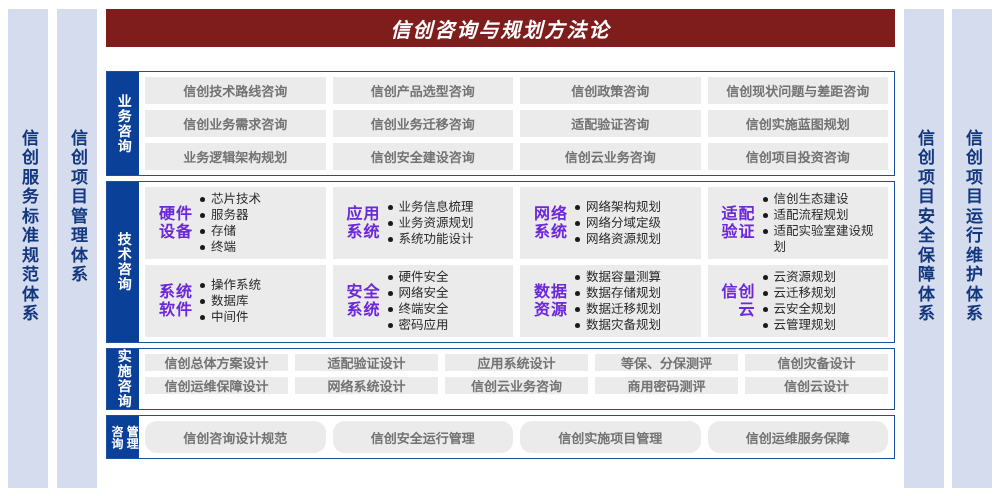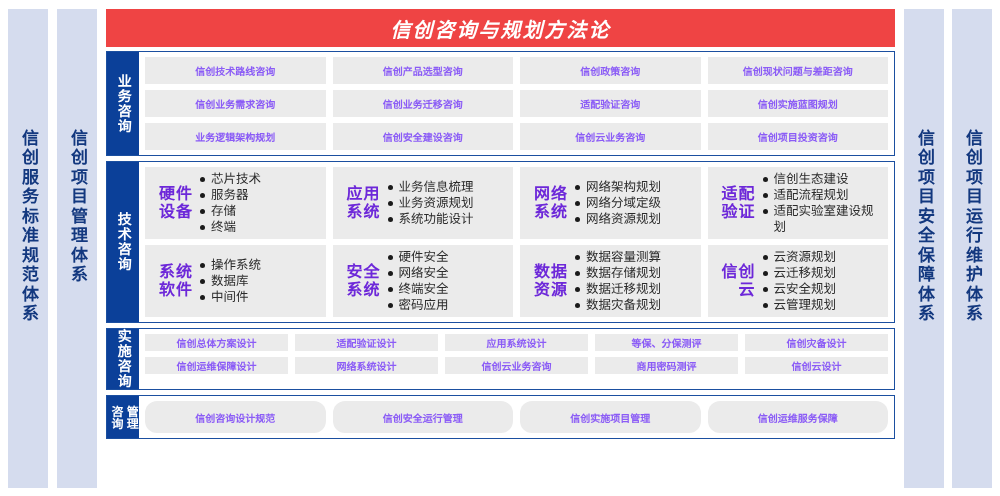--- a/index.html
+++ b/index.html
@@ -57,30 +57,30 @@
   
   .center {
     flex: 1 1 auto;
     display: flex;
     flex-direction: column;
     min-width: 0;
   }
 
   .title-bar {
     height: 38px;
-    background: #ef4444;
+    background: #7f1d1d;
     color: #ffffff;
     display: flex;
     align-items: center;
     justify-content: center;
     font-size: 20px;
     font-weight: bold;
     font-style: italic;
     letter-spacing: 2px;
-    margin-bottom: 4px;
+    margin-bottom: 24px;
     flex: 0 0 38px;
   }
 
   
   .band {
     display: flex;
     flex-direction: row;
     border: 1.5px solid #1b4fa0;
     box-sizing: border-box;
     margin-bottom: 5px;
@@ -128,22 +128,22 @@
     display: flex;
     flex-direction: row;
     gap: 7px;
     margin-bottom: 6px;
   }
   .grid-row:last-child { margin-bottom: 0; }
 
   .cell {
     flex: 1 1 0;
     background: #ebebeb;
-    color: #8b5cf6;
-    font-size: 10px;
+    color: #737373;
+    font-size: 13px;
     font-weight: bold;
     display: flex;
     align-items: center;
     justify-content: center;
     text-align: center;
     box-sizing: border-box;
     white-space: nowrap;
   }
 
   .band-business .cell { height: 27px; }

